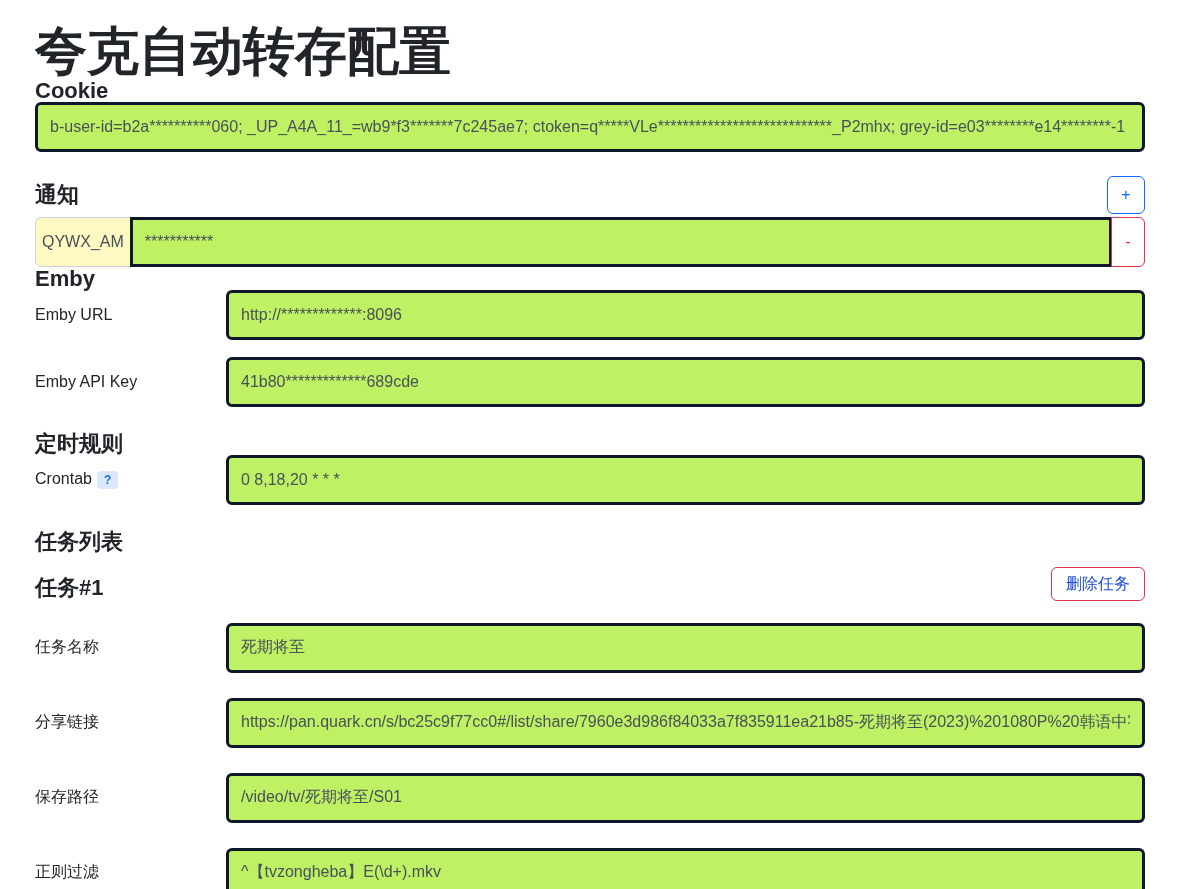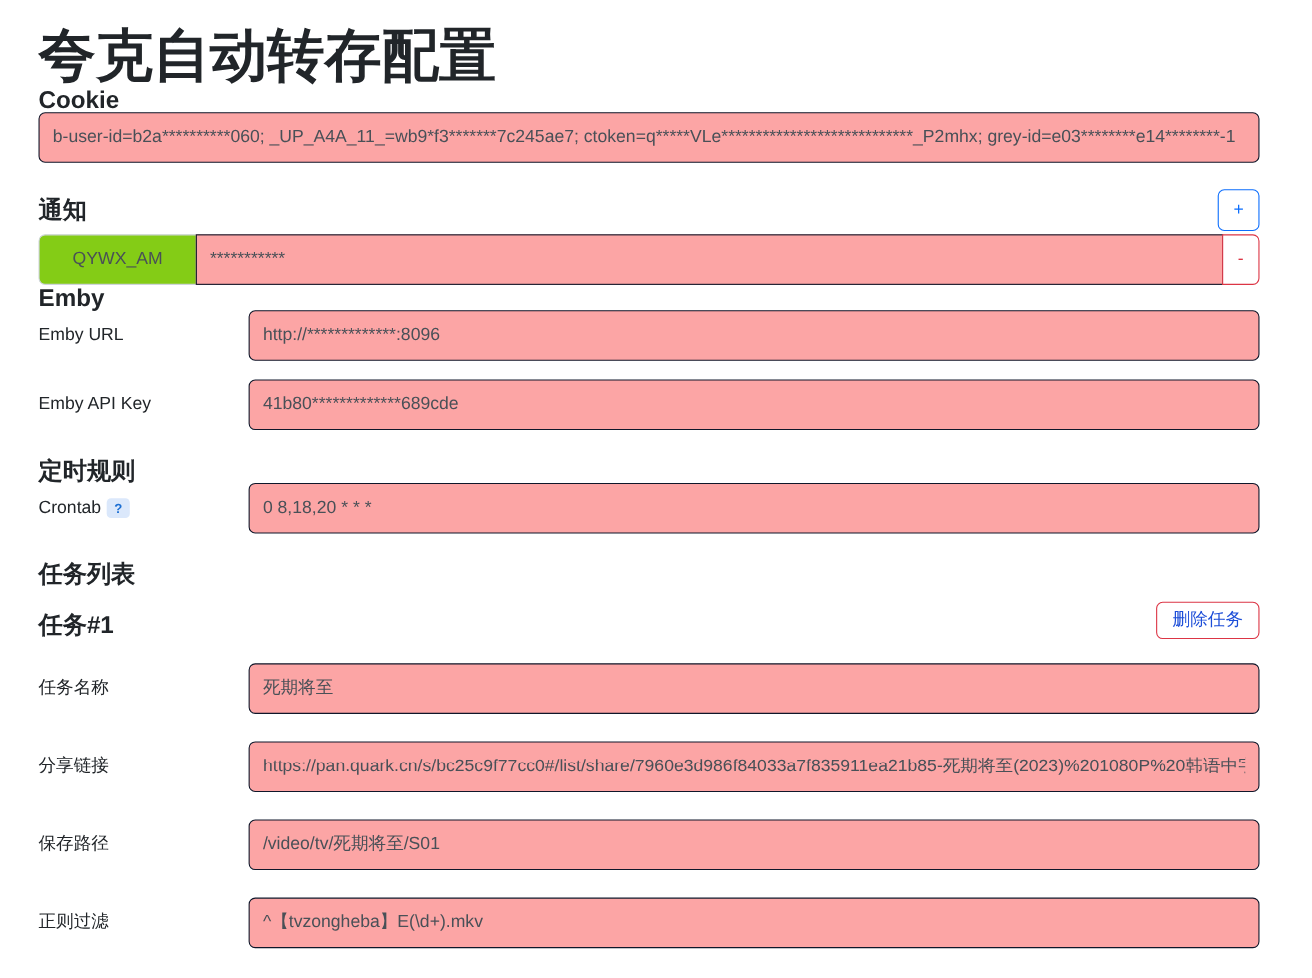--- a/index.html
+++ b/index.html
@@ -29,22 +29,22 @@
   .mt-tasks   { margin-top: 19px; margin-bottom: 0; }
 
   .form-control {
     display: block;
     width: 100%;
     height: 37px;
     padding: 22px 12px;
     font-size: 16px;
     font-family: "Liberation Sans", sans-serif;
     color: #495057;
-    background: #fca5a5;
-    border: 1px solid #0f172a;
+    background: #bef264;
+    border: 3px solid #0f172a;
     border-radius: 6px;
     outline: none;
     text-overflow: clip;
     white-space: nowrap;
     overflow: hidden;
   }
 
   .section-header {
     display: flex;
     justify-content: space-between;
@@ -79,24 +79,24 @@
     padding: 8px 14px;
     border: 1px solid #dc3545;
     color: #1d4ed8;
     border-radius: 6px;
   }
 
   .input-group { display: flex; width: 100%; }
   .input-group-text {
     display: flex;
     align-items: center;
-    padding: 6px 30px;
+    padding: 6px 6px;
     font-size: 16px;
     color: #495057;
-    background: #84cc16;
+    background: #fef9c3;
     border: 1px solid #ced4da;
     border-radius: 6px 0 0 6px;
     white-space: nowrap;
   }
   .input-group .form-control {
     border-radius: 0;
     margin-left: -1px;
     flex: 1;
     width: auto;
   }

